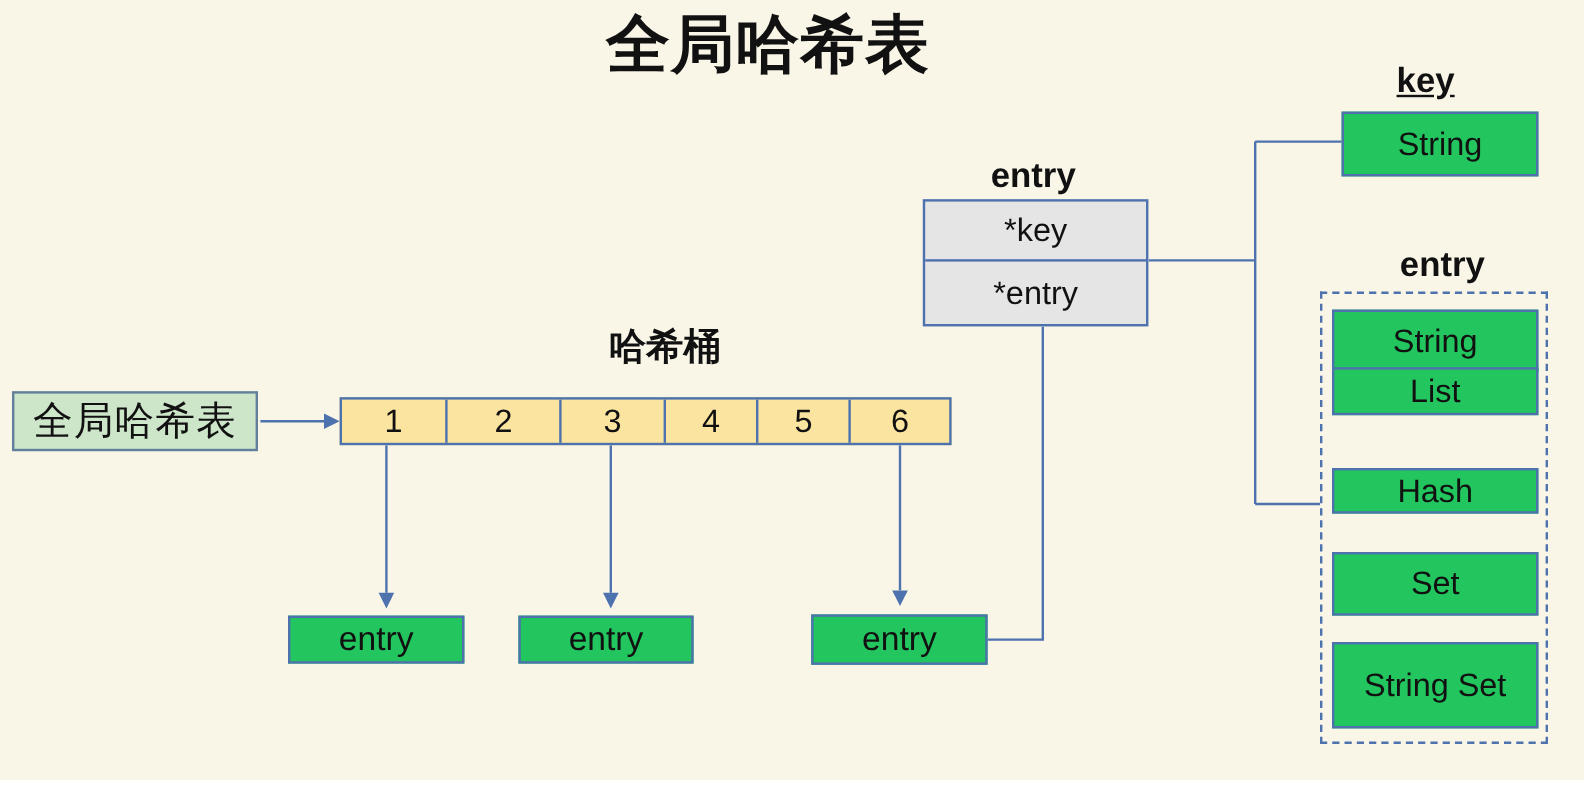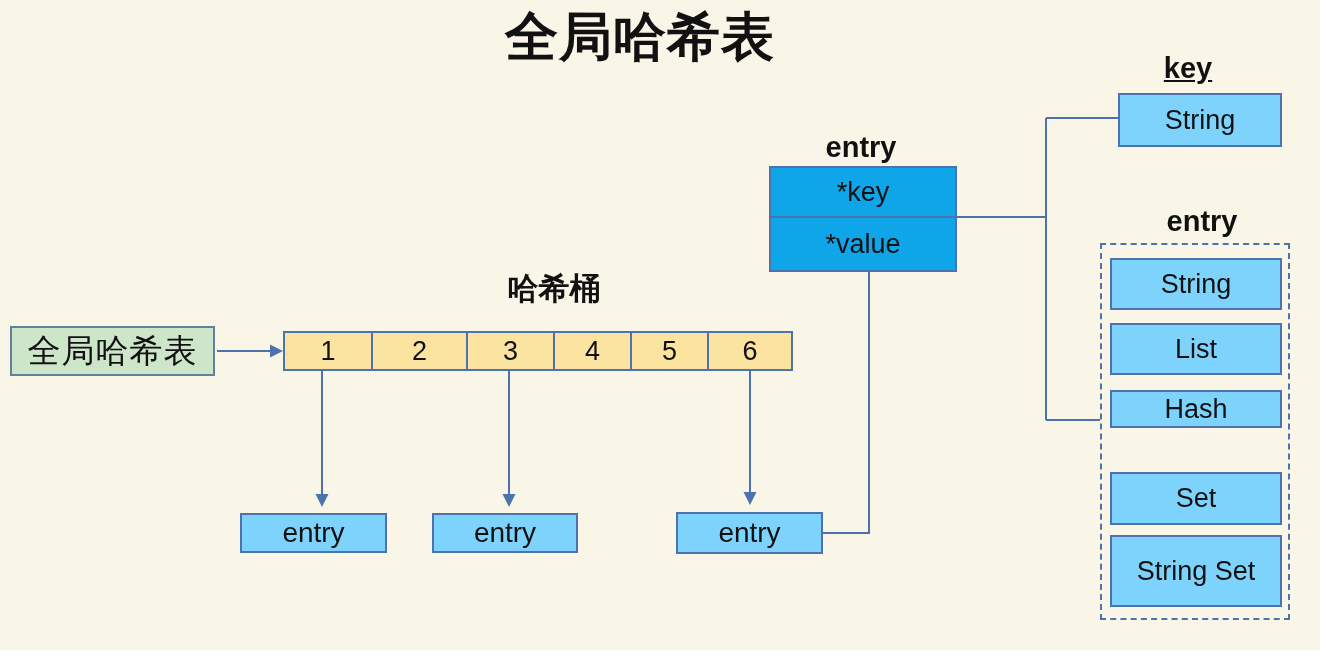--- a/index.html
+++ b/index.html
@@ -25,21 +25,21 @@
     transform:translateX(-50%);
     font-size:53px;font-weight:600;
     letter-spacing:1px;white-space:nowrap;
   }
   .seclabel{
     position:absolute;transform:translateX(-50%);
     font-weight:700;font-size:29px;white-space:nowrap;
   }
   .ybox{
     position:absolute;box-sizing:border-box;
-    background:#7dd3fc;border:2px solid #4d72ae;
+    background:#22c55e;border:2px solid #4d72ae;
     display:flex;align-items:center;justify-content:center;
     font-size:27px;
   }
   .greenbox{
     position:absolute;box-sizing:border-box;
     left:10px;top:326px;width:205px;height:50px;
     background:#cde5c9;border:2px solid #62809b;
     display:flex;align-items:center;justify-content:center;
     font-size:33px;letter-spacing:1px;
   }
@@ -58,39 +58,39 @@
     flex-shrink:0;
   }
   .bucket .cell:first-child{border-left:none;}
   .c0{width:86px;} .c1{width:95px;} .c2{width:87px;}
   .c3{width:77px;} .c4{width:77px;} .c5{width:84px;}
   .entry1{left:240px;top:513px;width:147px;height:40px;font-size:28px;}
   .entry2{left:432px;top:513px;width:146px;height:40px;font-size:28px;}
   .entry3{left:676px;top:512px;width:147px;height:42px;font-size:28px;}
   .struct{
     position:absolute;left:769px;top:166px;width:188px;
-    box-sizing:border-box;border:2px solid #4d72ae;background:#0ea5e9;
+    box-sizing:border-box;border:2px solid #4d72ae;background:#e5e5e5;
   }
   .struct .field{
     box-sizing:border-box;height:50px;
     display:flex;align-items:center;justify-content:center;
     font-size:27px;
   }
   .struct .field:first-child{border-bottom:2px solid #4d72ae;height:50px;}
   .struct .field:last-child{height:52px;}
   .keybox{left:1118px;top:93px;width:164px;height:54px;}
   .dashed{
     position:absolute;left:1100px;top:243px;width:190px;height:377px;
     box-sizing:border-box;border:2px dashed #4d72ae;
   }
   .vt{left:1110px;width:172px;}
   .vt0{top:258px;height:52px;}
-  .vt1{top:323px;height:52px;text-align:right;}
+  .vt1{top:306px;height:40px;text-align:right;}
   .vt2{top:390px;height:38px;}
-  .vt3{top:460px;height:53px;margin-top:12px;}
+  .vt3{top:460px;height:53px;}
   .vt4{top:535px;height:72px;}
   svg.connectors{position:absolute;left:0;top:0;}
 </style>
 </head>
 <body>
 
 <div class="canvas">
   <div class="paper"></div>
 
   <svg class="connectors" width="1320" height="662">
@@ -129,21 +129,21 @@
     <div class="cell c5">6</div>
   </div>
 
   <div class="ybox entry1">entry</div>
   <div class="ybox entry2">entry</div>
   <div class="ybox entry3">entry</div>
 
   <div class="seclabel" style="left:861px;top:131px;">entry</div>
   <div class="struct">
     <div class="field">*key</div>
-    <div class="field">*value</div>
+    <div class="field">*entry</div>
   </div>
 
   <div class="seclabel" style="left:1188px;top:52px;text-decoration:underline;">key</div>
   <div class="ybox keybox">String</div>
 
   <div class="seclabel" style="left:1202px;top:205px;">entry</div>
   <div class="dashed"></div>
   <div class="ybox vt vt0">String</div>
   <div class="ybox vt vt1">List</div>
   <div class="ybox vt vt2">Hash</div>

